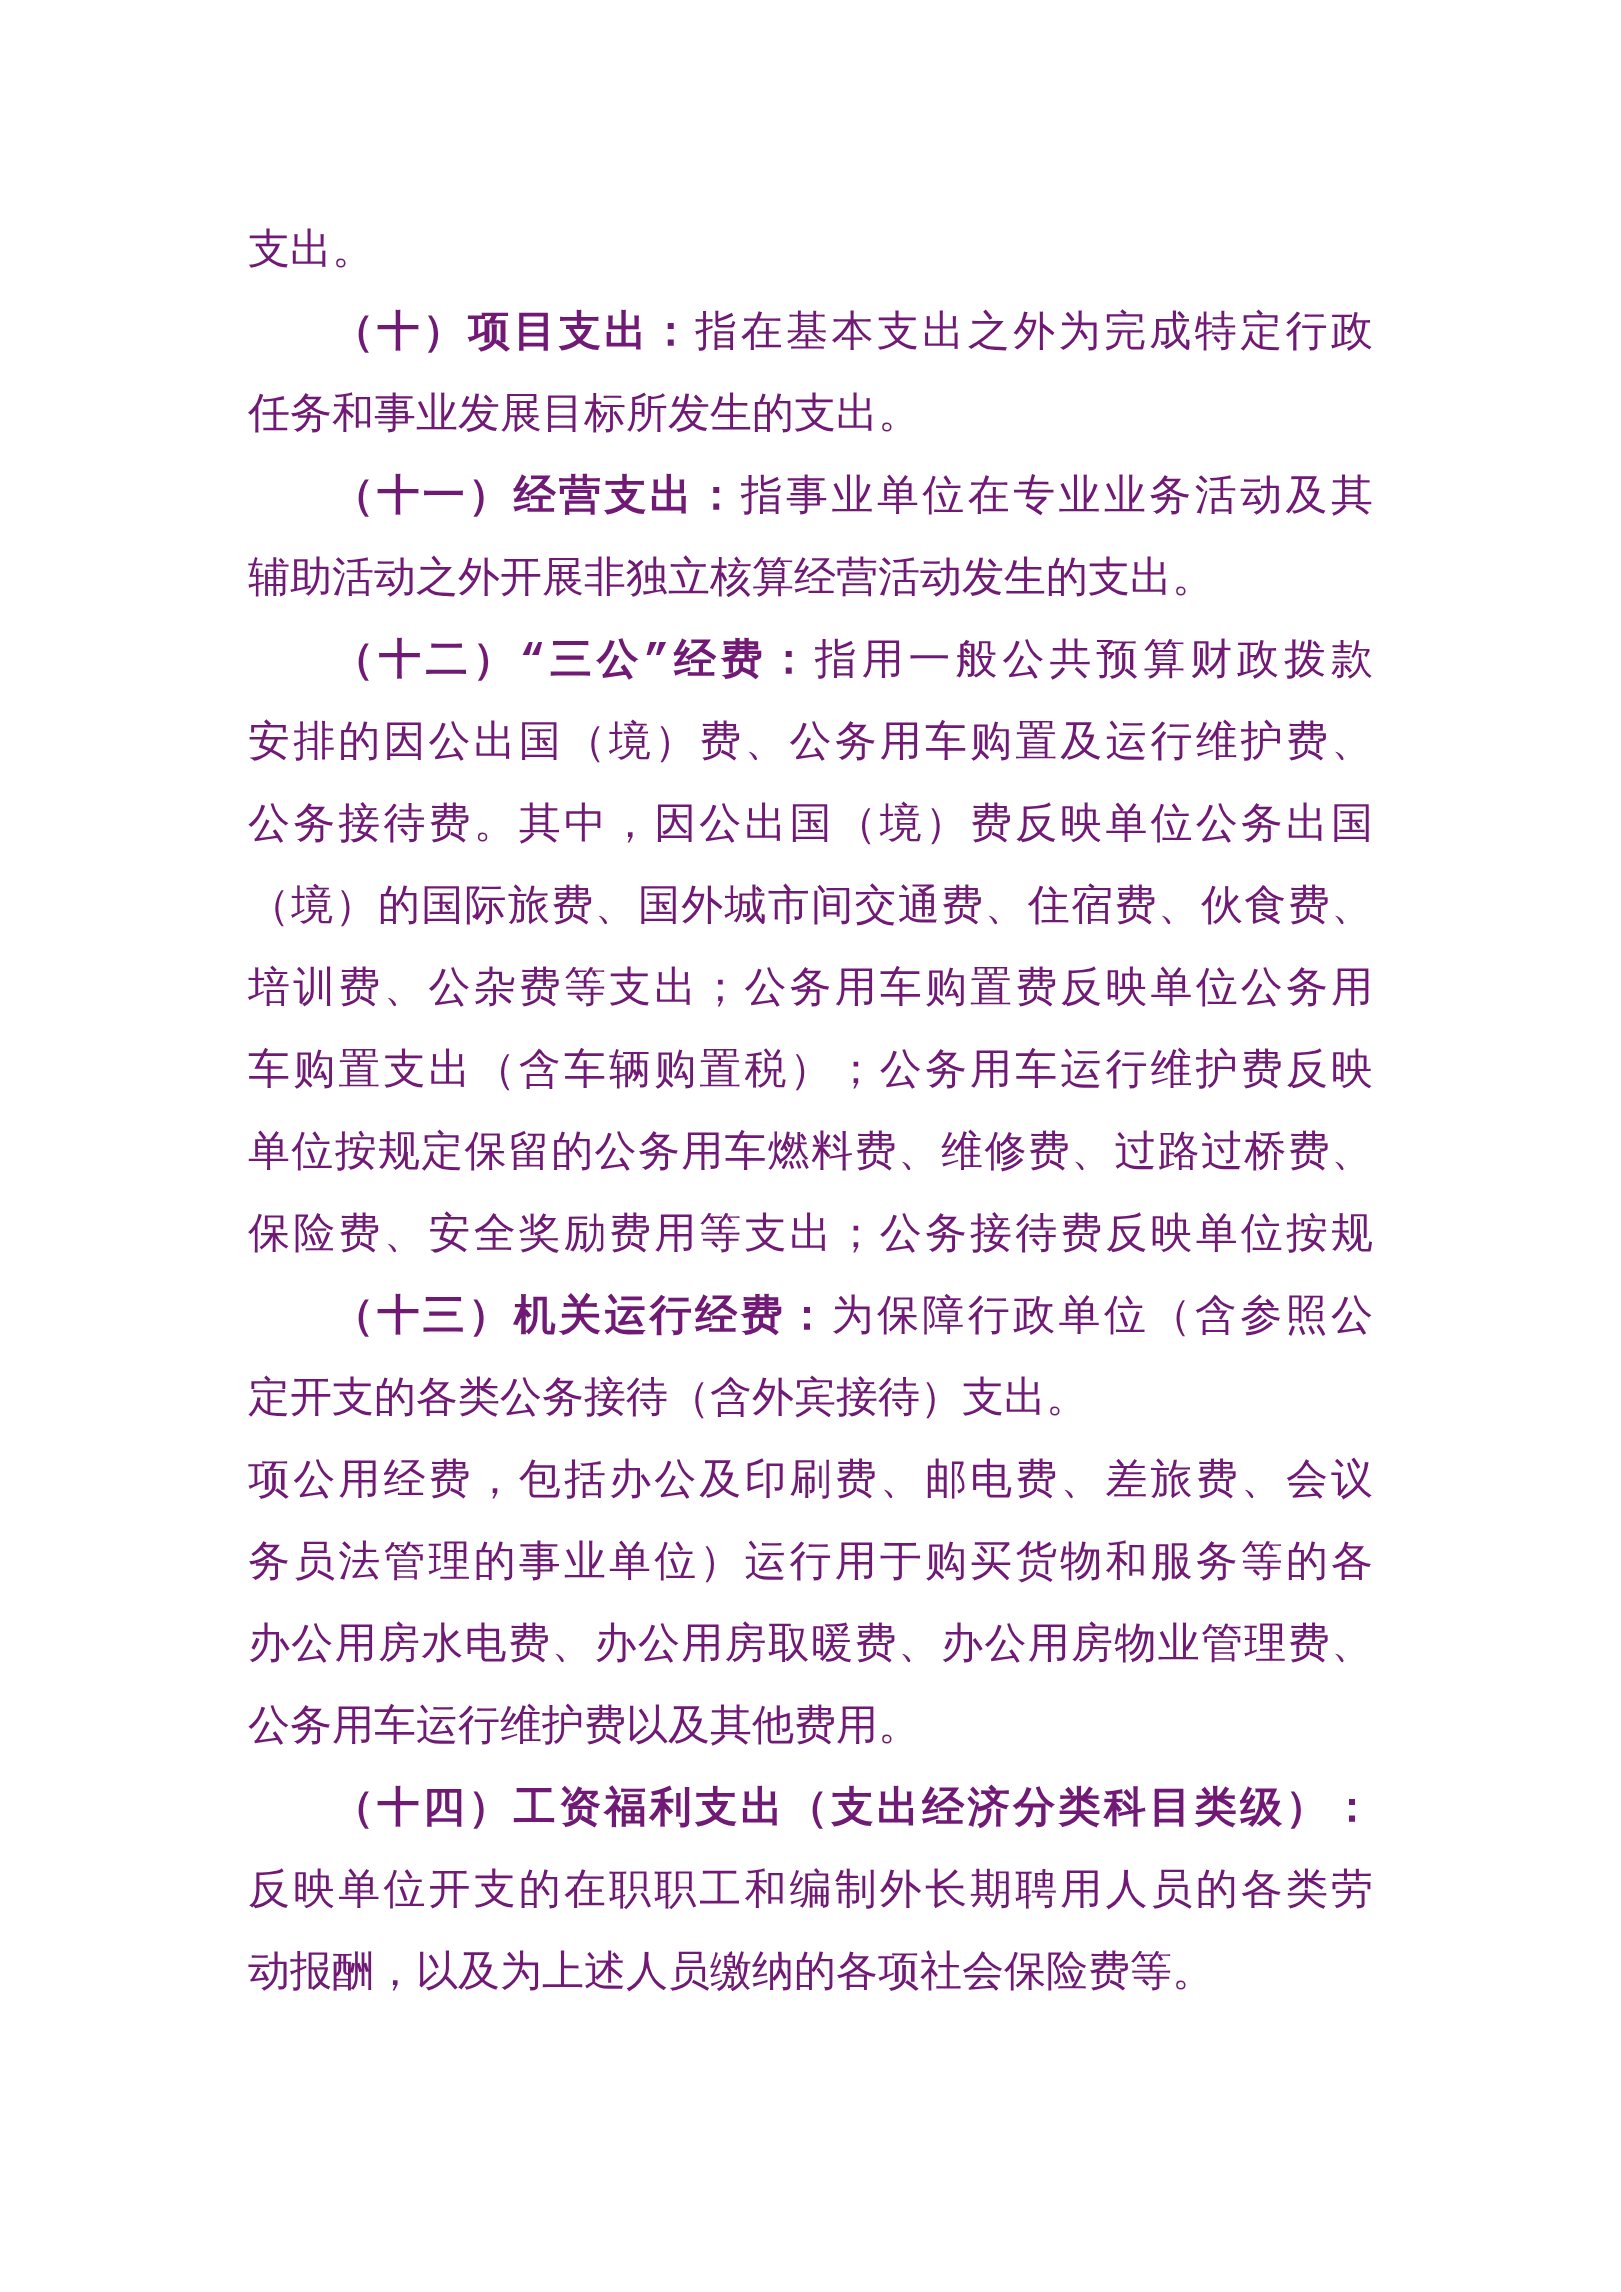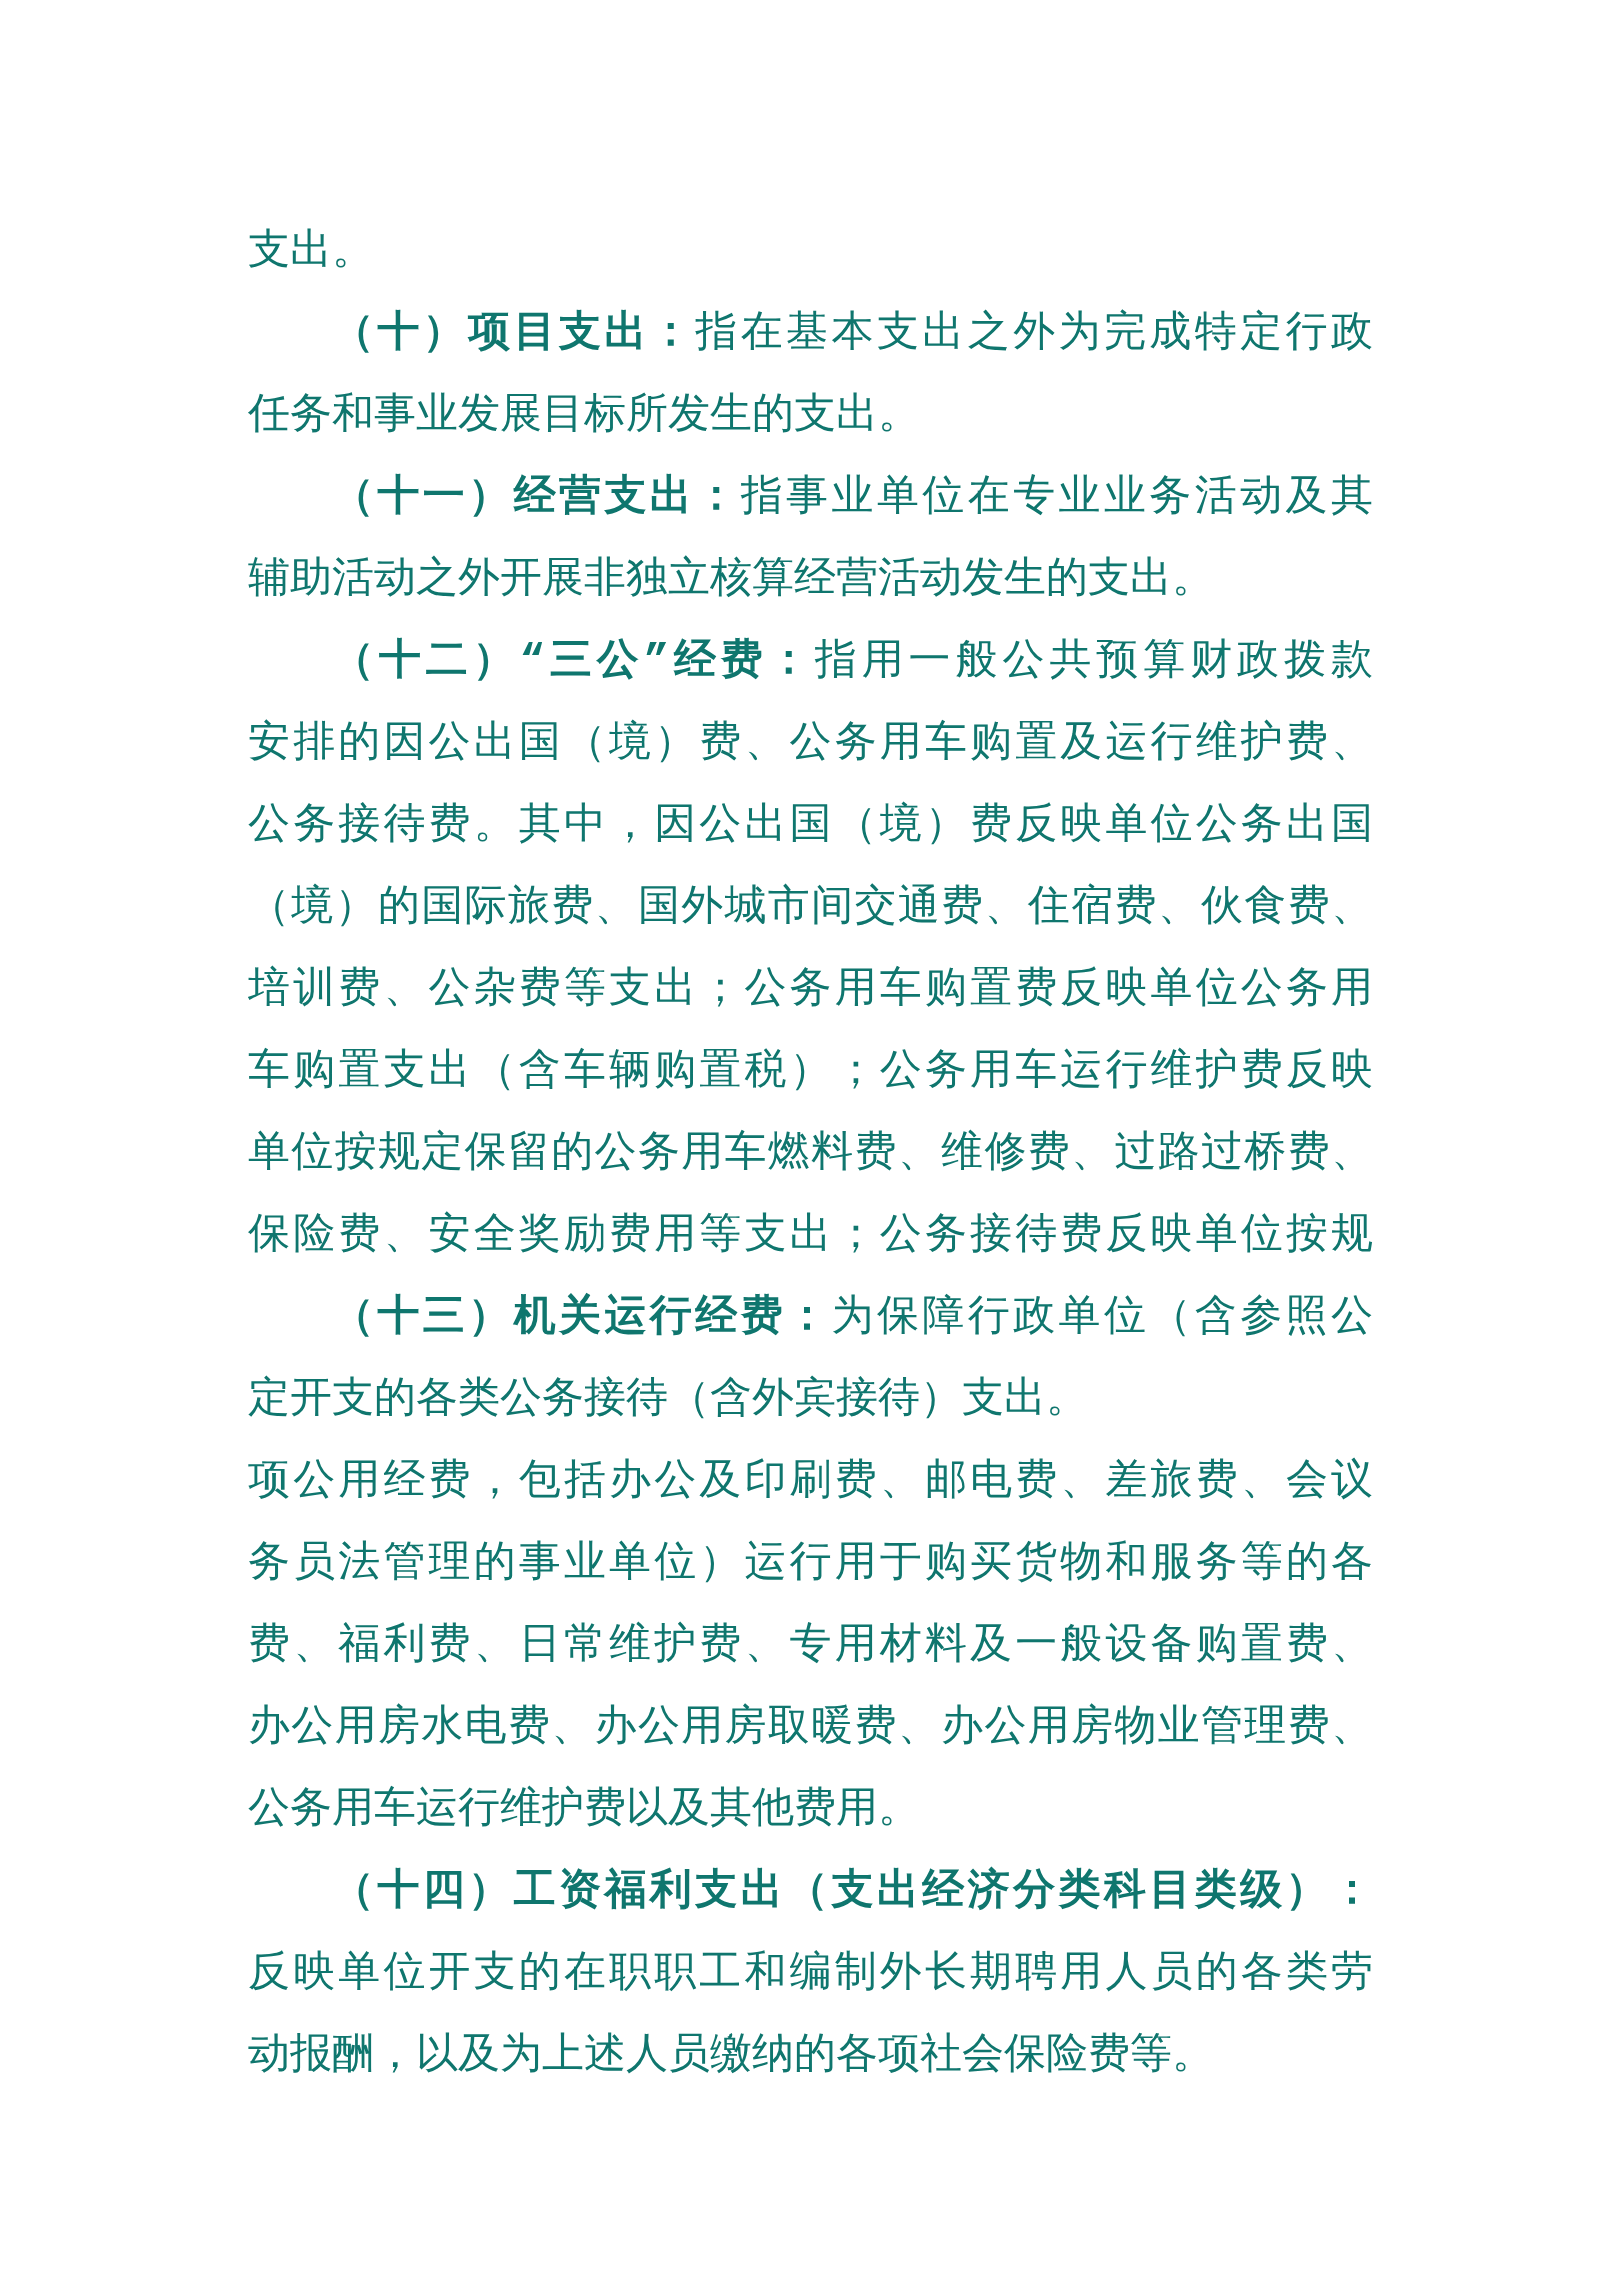--- a/index.html
+++ b/index.html
@@ -15,21 +15,21 @@
     overflow: hidden;
     color: #000000;
   }
   .content {
     position: absolute;
     left: 248px;
     top: 208px;
     width: 1125px;
     font-family: "Liberation Serif", serif;
     font-size: 42px;
-    color: #0f766e;
+    color: #701a75;
   }
   .line {
     height: 82px;
     line-height: 82px;
     overflow: hidden;
   }
   .line.fill {
     text-align: justify;
     text-align-last: justify;
     text-justify: inter-character;
@@ -57,21 +57,20 @@
       <div class="line fill"><span class="seg-regular">公务接待费。其中，因公出国（境）费反映单位公务出国</span></div>
       <div class="line fill"><span class="seg-regular">（境）的国际旅费、国外城市间交通费、住宿费、伙食费、</span></div>
       <div class="line fill"><span class="seg-regular">培训费、公杂费等支出；公务用车购置费反映单位公务用</span></div>
       <div class="line fill"><span class="seg-regular">车购置支出（含车辆购置税）；公务用车运行维护费反映</span></div>
       <div class="line fill"><span class="seg-regular">单位按规定保留的公务用车燃料费、维修费、过路过桥费、</span></div>
       <div class="line fill"><span class="seg-regular">保险费、安全奖励费用等支出；公务接待费反映单位按规</span></div>
       <div class="line fill indent"><span class="seg-bold">（十三）机关运行经费：</span><span class="seg-regular">为保障行政单位（含参照公</span></div>
       <div class="line"><span class="seg-regular">定开支的各类公务接待（含外宾接待）支出。</span></div>
       <div class="line fill"><span class="seg-regular">项公用经费，包括办公及印刷费、邮电费、差旅费、会议</span></div>
       <div class="line fill"><span class="seg-regular">务员法管理的事业单位）运行用于购买货物和服务等的各</span></div>
-      <div class="line fill"><span class="seg-regular">费、福利费、日常维护费、专用材料及一般设备购置费、</span></div>
       <div class="line fill"><span class="seg-regular">办公用房水电费、办公用房取暖费、办公用房物业管理费、</span></div>
       <div class="line"><span class="seg-regular">公务用车运行维护费以及其他费用。</span></div>
       <div class="line fill indent"><span class="seg-bold">（十四）工资福利支出（支出经济分类科目类级）：</span></div>
       <div class="line fill"><span class="seg-regular">反映单位开支的在职职工和编制外长期聘用人员的各类劳</span></div>
       <div class="line"><span class="seg-regular">动报酬，以及为上述人员缴纳的各项社会保险费等。</span></div>
     </div>
 </div>
 
 
 </body></html>

